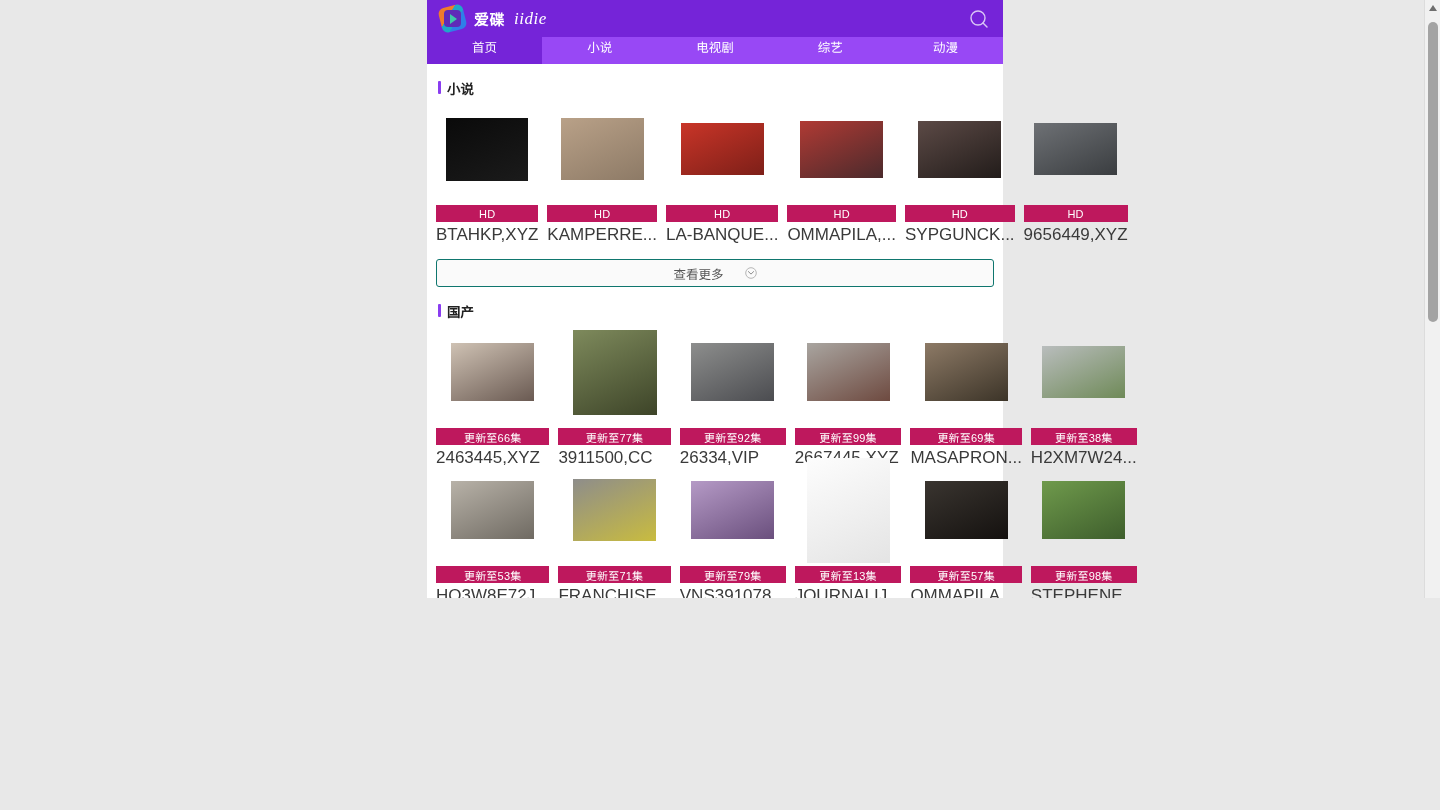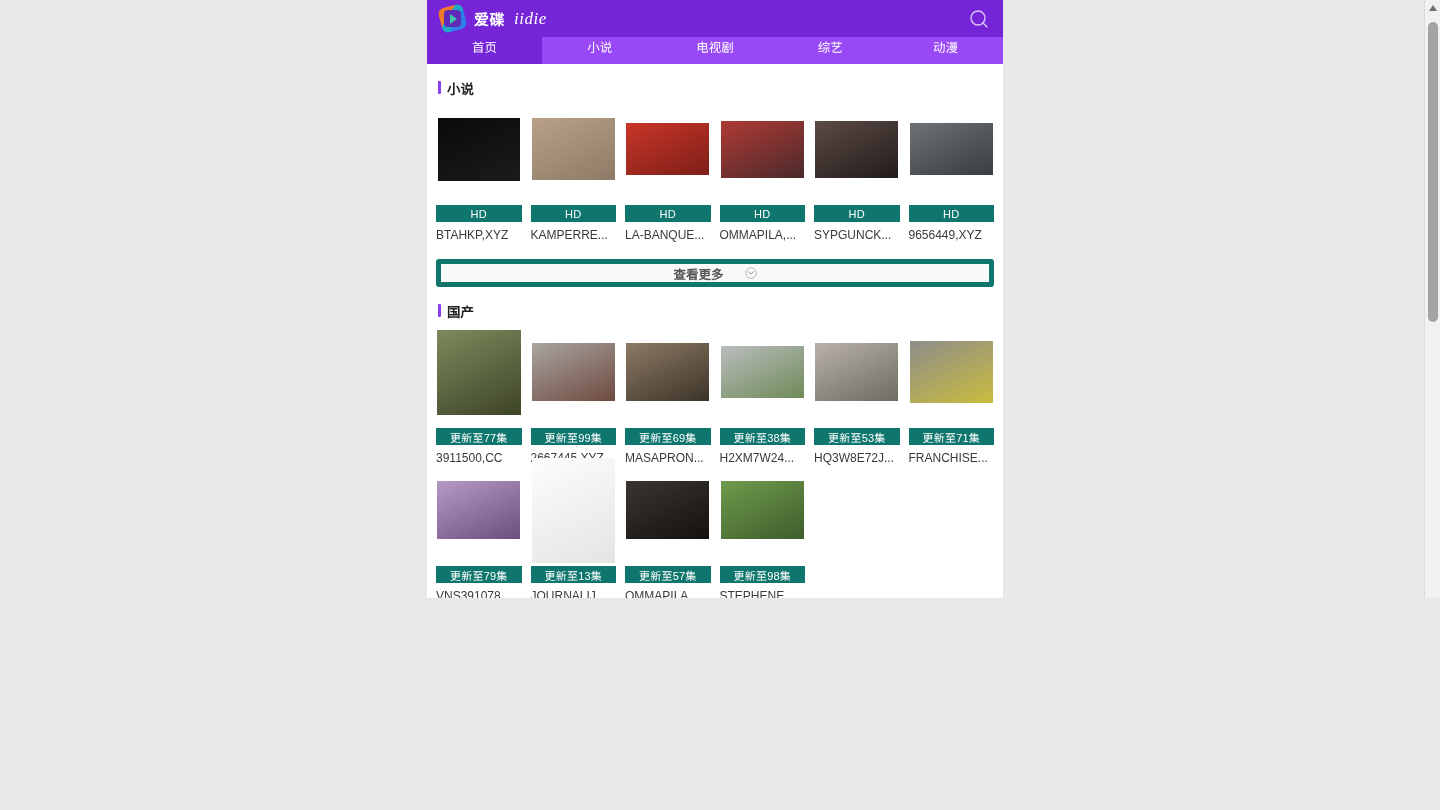--- a/index.html
+++ b/index.html
@@ -195,58 +195,57 @@
   .thumb {
     display: block;
     background-size: cover;
     background-position: center;
     background-repeat: no-repeat;
   }
 
   .badge {
     width: 100%;
     height: 17px;
-    background: #0f766e;
+    background: #be185d;
     color: #ffffff;
     font-size: 11px;
     display: flex;
     align-items: center;
     justify-content: center;
     letter-spacing: 0.2px;
   }
 
   .card-title {
     width: 100%;
     margin-top: 5px;
-    font-size: 12px;
+    font-size: 17px;
     color: #3a3a3a;
     white-space: nowrap;
     overflow: hidden;
     text-overflow: ellipsis;
     text-align: left;
     line-height: 16px;
   }
 
   
   .more-btn {
     display: flex;
     align-items: center;
     justify-content: center;
     gap: 21px;
     width: 100%;
     height: 28px;
     margin-top: 16px;
     background: #fafafa;
-    border: 5px solid #0f766e;
+    border: 1px solid #0f766e;
     border-radius: 3px;
     color: #555;
     font-size: 12.5px;
     cursor: pointer;
     font-family: inherit;
-    font-weight: bold;
   }
   .more-ico {
     width: 12px; height: 12px;
     line-height: 0;
     display: inline-block;
   }
 
   
   .scrollbar {
     position: absolute;
@@ -378,24 +377,38 @@
               <polyline points="3.4,4.6 6,7.1 8.6,4.6" fill="none" stroke="#8c8c8c" stroke-width="1" stroke-linecap="round" stroke-linejoin="round"></polyline>
             </svg></span>
         </button>
         <div class="section-head">
           <span class="section-bar"></span>
           <span class="section-title">国产</span>
         </div>
         <div class="grid">
           <a href="#" class="card">
             <div class="thumb-box">
+              <div class="thumb" style="width: 83px; height: 58px; background-image: linear-gradient(155deg, rgb(207, 194, 180) 0%, rgb(106, 90, 82) 100%);"></div>
+            </div>
+            <div class="badge">更新至66集</div>
+            <div class="card-title">2463445,XYZ</div>
+          </a>
+          <a href="#" class="card">
+            <div class="thumb-box">
               <div class="thumb" style="width: 84px; height: 85px; background-image: linear-gradient(155deg, rgb(126, 138, 92) 0%, rgb(61, 68, 40) 100%);"></div>
             </div>
             <div class="badge">更新至77集</div>
             <div class="card-title">3911500,CC</div>
+          </a>
+          <a href="#" class="card">
+            <div class="thumb-box">
+              <div class="thumb" style="width: 83px; height: 58px; background-image: linear-gradient(155deg, rgb(141, 142, 141) 0%, rgb(75, 76, 80) 100%);"></div>
+            </div>
+            <div class="badge">更新至92集</div>
+            <div class="card-title">26334,VIP</div>
           </a>
           <a href="#" class="card">
             <div class="thumb-box">
               <div class="thumb" style="width: 83px; height: 58px; background-image: linear-gradient(155deg, rgb(169, 165, 160) 0%, rgb(110, 74, 64) 100%);"></div>
             </div>
             <div class="badge">更新至99集</div>
             <div class="card-title">2667445,XYZ</div>
           </a>
           <a href="#" class="card">
             <div class="thumb-box">

